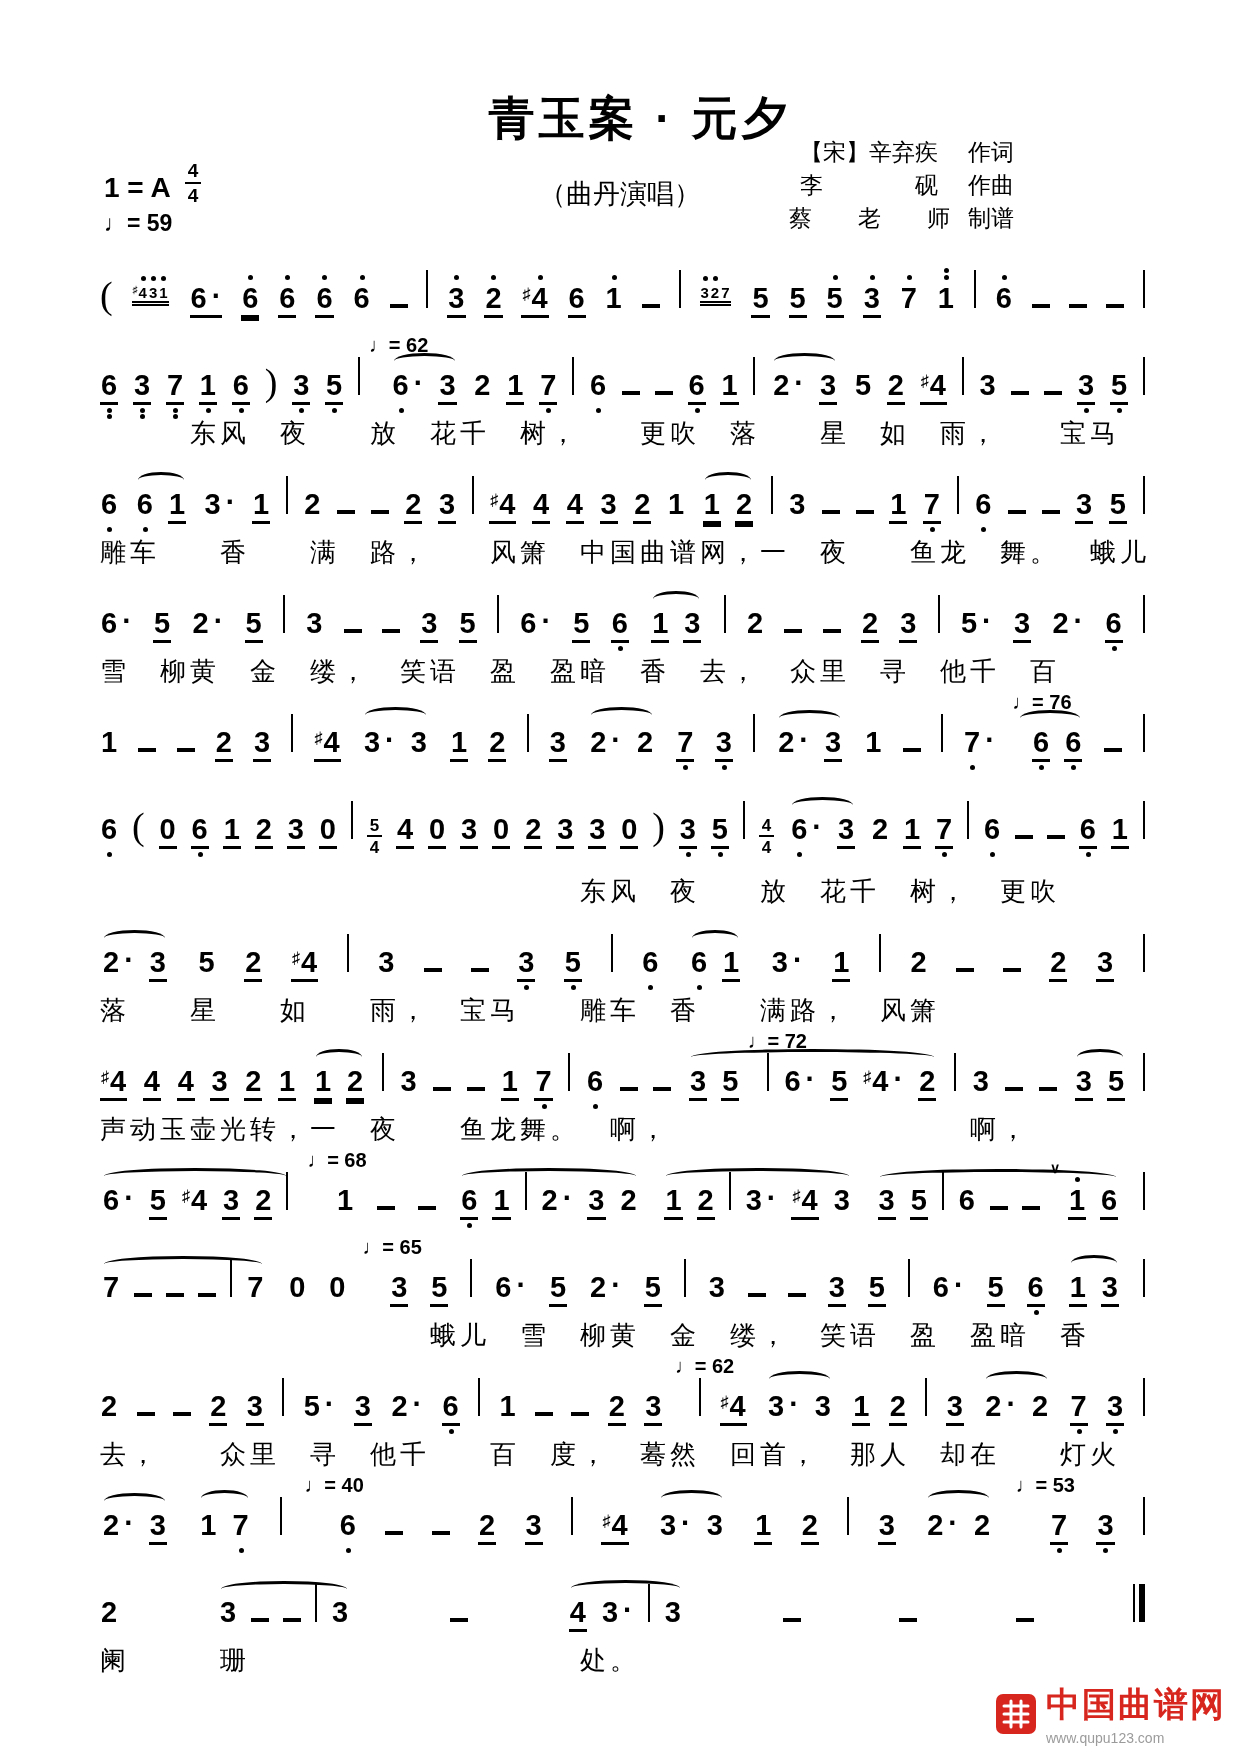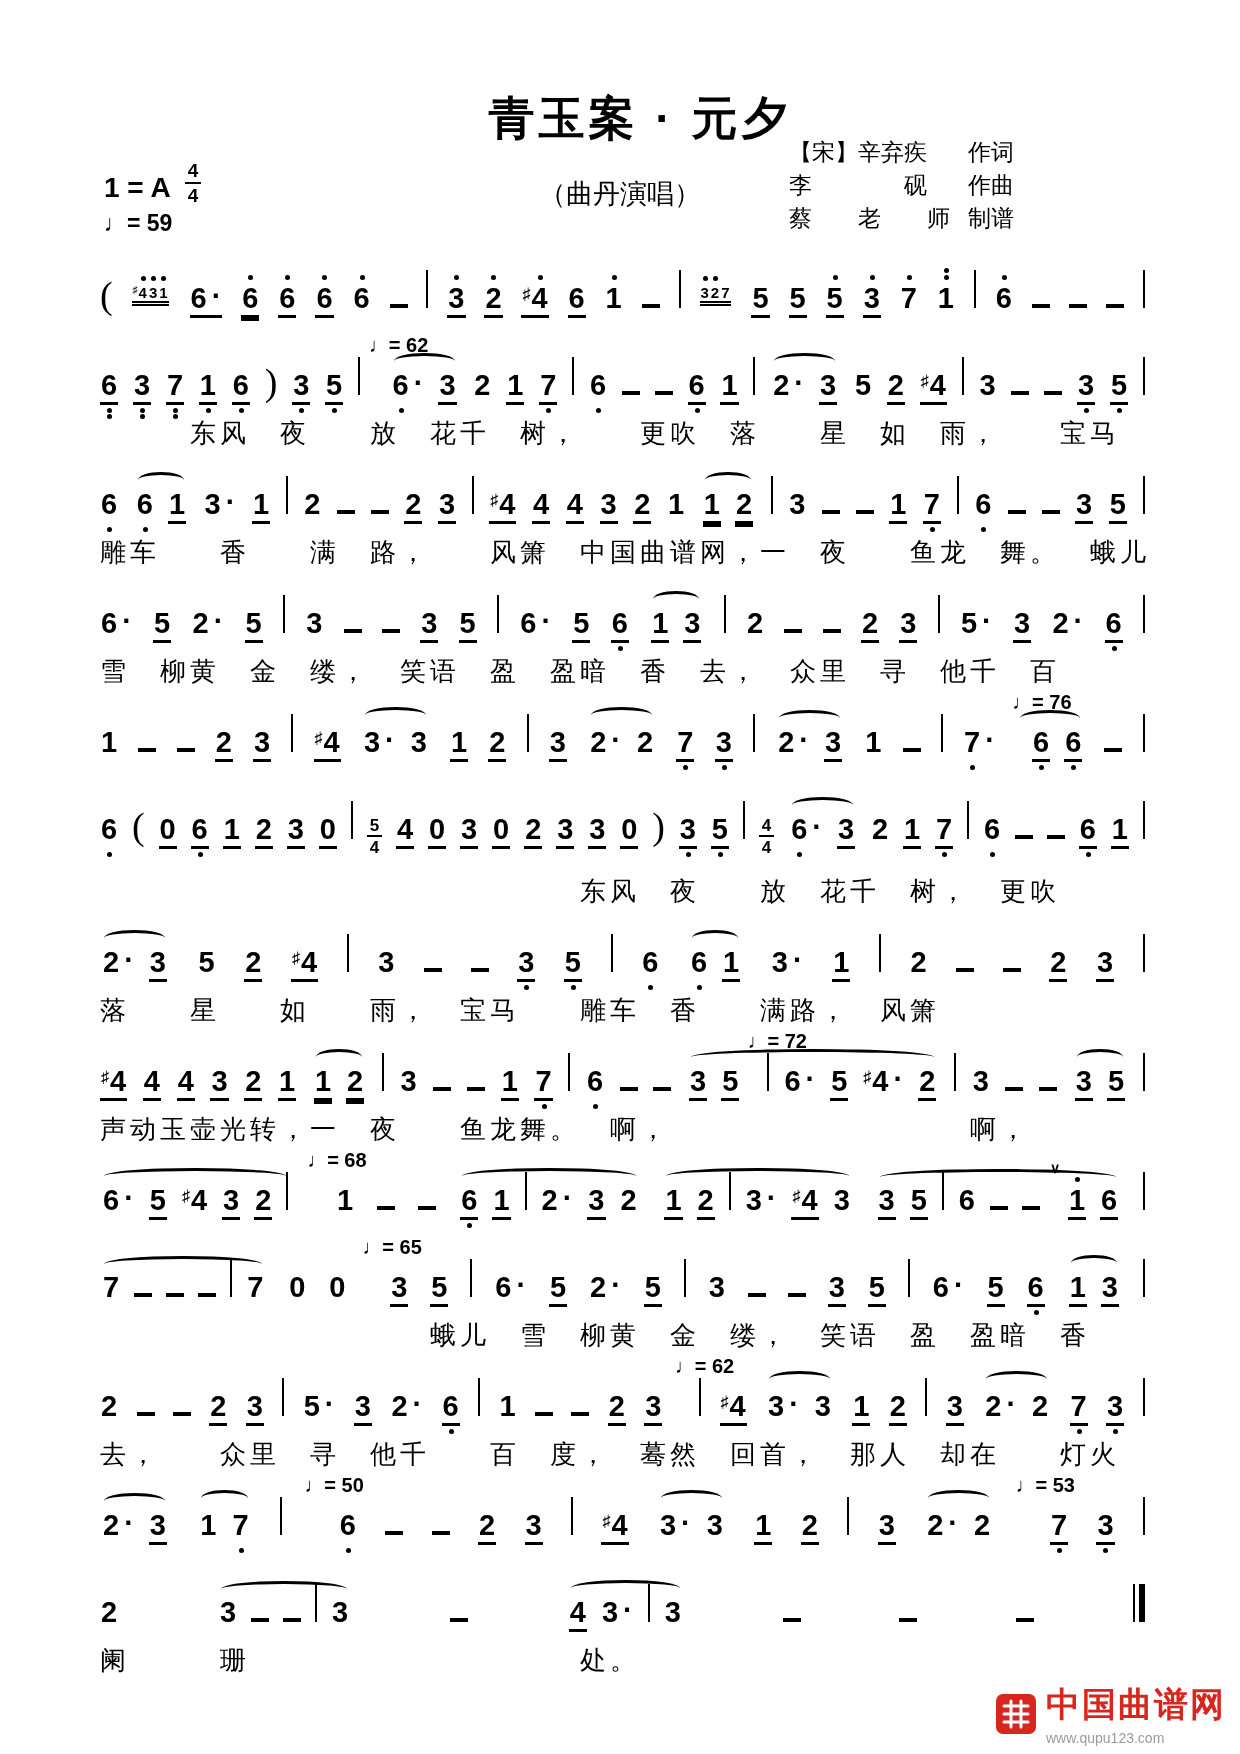--- a/index.html
+++ b/index.html
@@ -5,21 +5,21 @@
   html,body{margin:0;padding:0;background:#888;}
   .page{width:1240px;height:1754px;position:relative;background:#fff;color:#000;
         font-family:"Liberation Sans",sans-serif;overflow:hidden;margin:0 auto;}
   
   .title{position:absolute;left:0;right:0;top:88px;text-align:center;
          font-size:46px;font-weight:bold;letter-spacing:4px;padding-left:40px;}
   .subtitle{position:absolute;left:0;right:0;top:176px;text-align:center;font-size:27px;
             font-family:"Liberation Serif",serif;}
   .credits{position:absolute;right:226px;top:136px;font-size:23px;line-height:33px;
            font-family:"Liberation Serif",serif;white-space:pre;}
-  .credit-row{display:flex;justify-content:space-between;}
+  .credit-row{display:flex;justify-content:flex-end;}
   .credit-name{display:inline-block;min-width:150px;text-align:justify;}
   .credit-role{margin-left:18px;}
   .keyblock{position:absolute;left:104px;top:160px;}
   .keyrow{font-size:28px;font-weight:bold;display:flex;align-items:flex-end;}
   .keyts{display:inline-flex;flex-direction:column;align-items:center;font-size:19px;
          line-height:1;margin-left:14px;transform:translateY(1px);}
   .keyts .num{border-bottom:2px solid #000;padding:0 3px 2px;}
   .keyts .den{padding-top:2px;}
   .temporow{font-size:23px;font-weight:bold;margin-top:6px;}
   
@@ -555,21 +555,21 @@
           <span class="slur">
             <span class="note"><span class="digit">2</span><span class="ad">·</span></span>
             <span class="note u1"><span class="digit">3</span></span>
           </span>
           <span class="slur">
             <span class="note"><span class="digit">1</span></span>
             <span class="note"><span class="digit">7<span class="oct" style="bottom: -13px;"></span></span></span>
           </span>
           <span class="bar"></span>
           <span class="tempo">
-            <i>♩= 50</i>
+            <i>♩= 40</i>
           </span>
           <span class="note"><span class="digit">6<span class="oct" style="bottom: -13px;"></span></span></span>
           <span class="dash"></span>
           <span class="dash"></span>
           <span class="note u1"><span class="digit">2</span></span>
           <span class="note u1"><span class="digit">3</span></span>
           <span class="bar"></span>
           <span class="note u1"><span class="sharp">♯</span><span class="digit">4</span></span>
           <span class="slur">
             <span class="note"><span class="digit">3</span><span class="ad">·</span></span>

